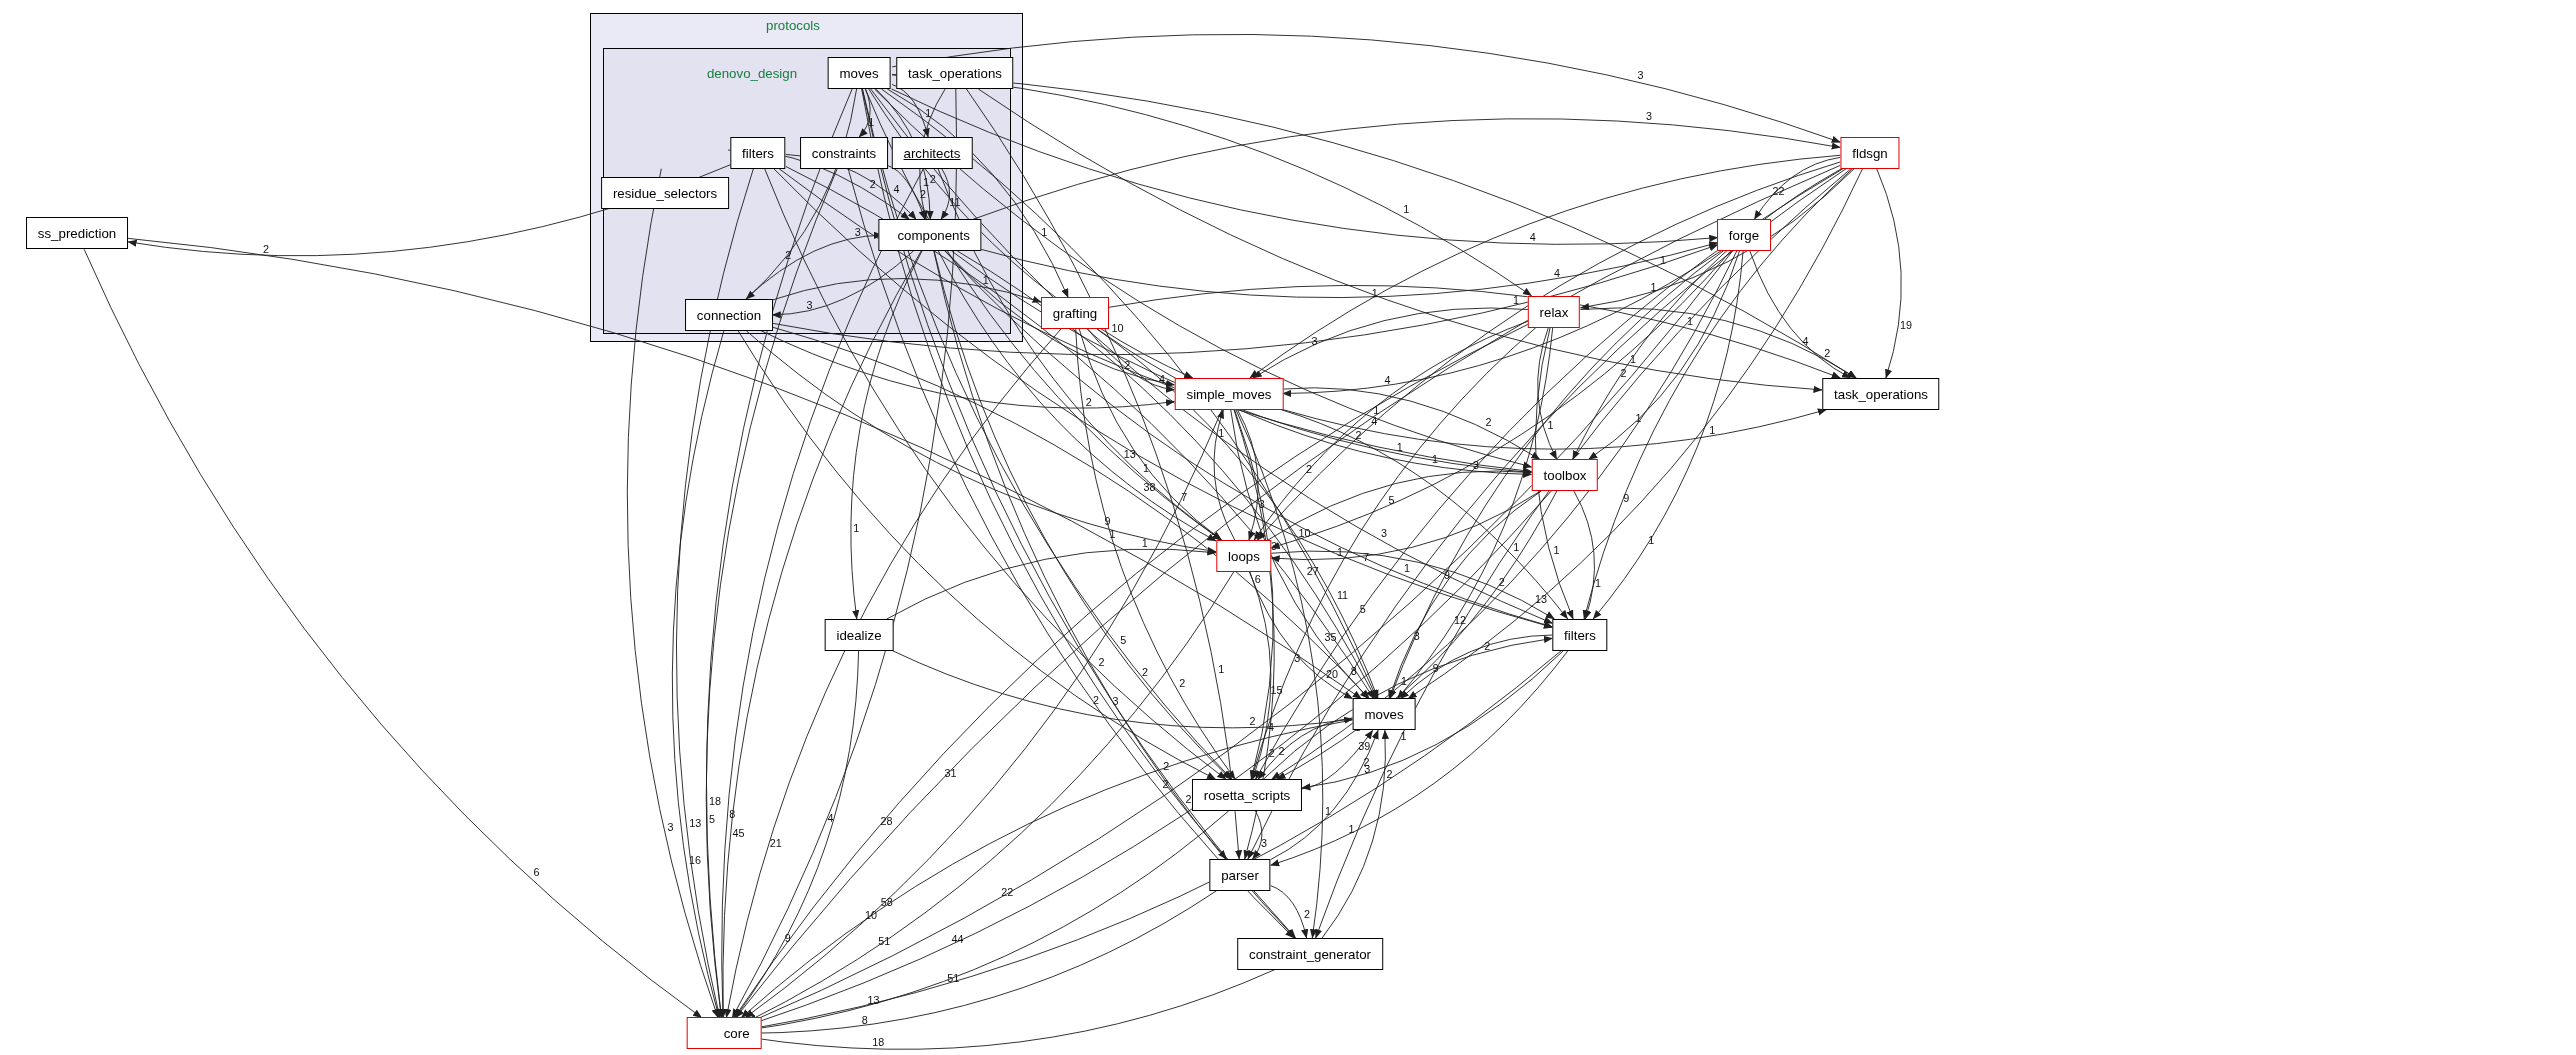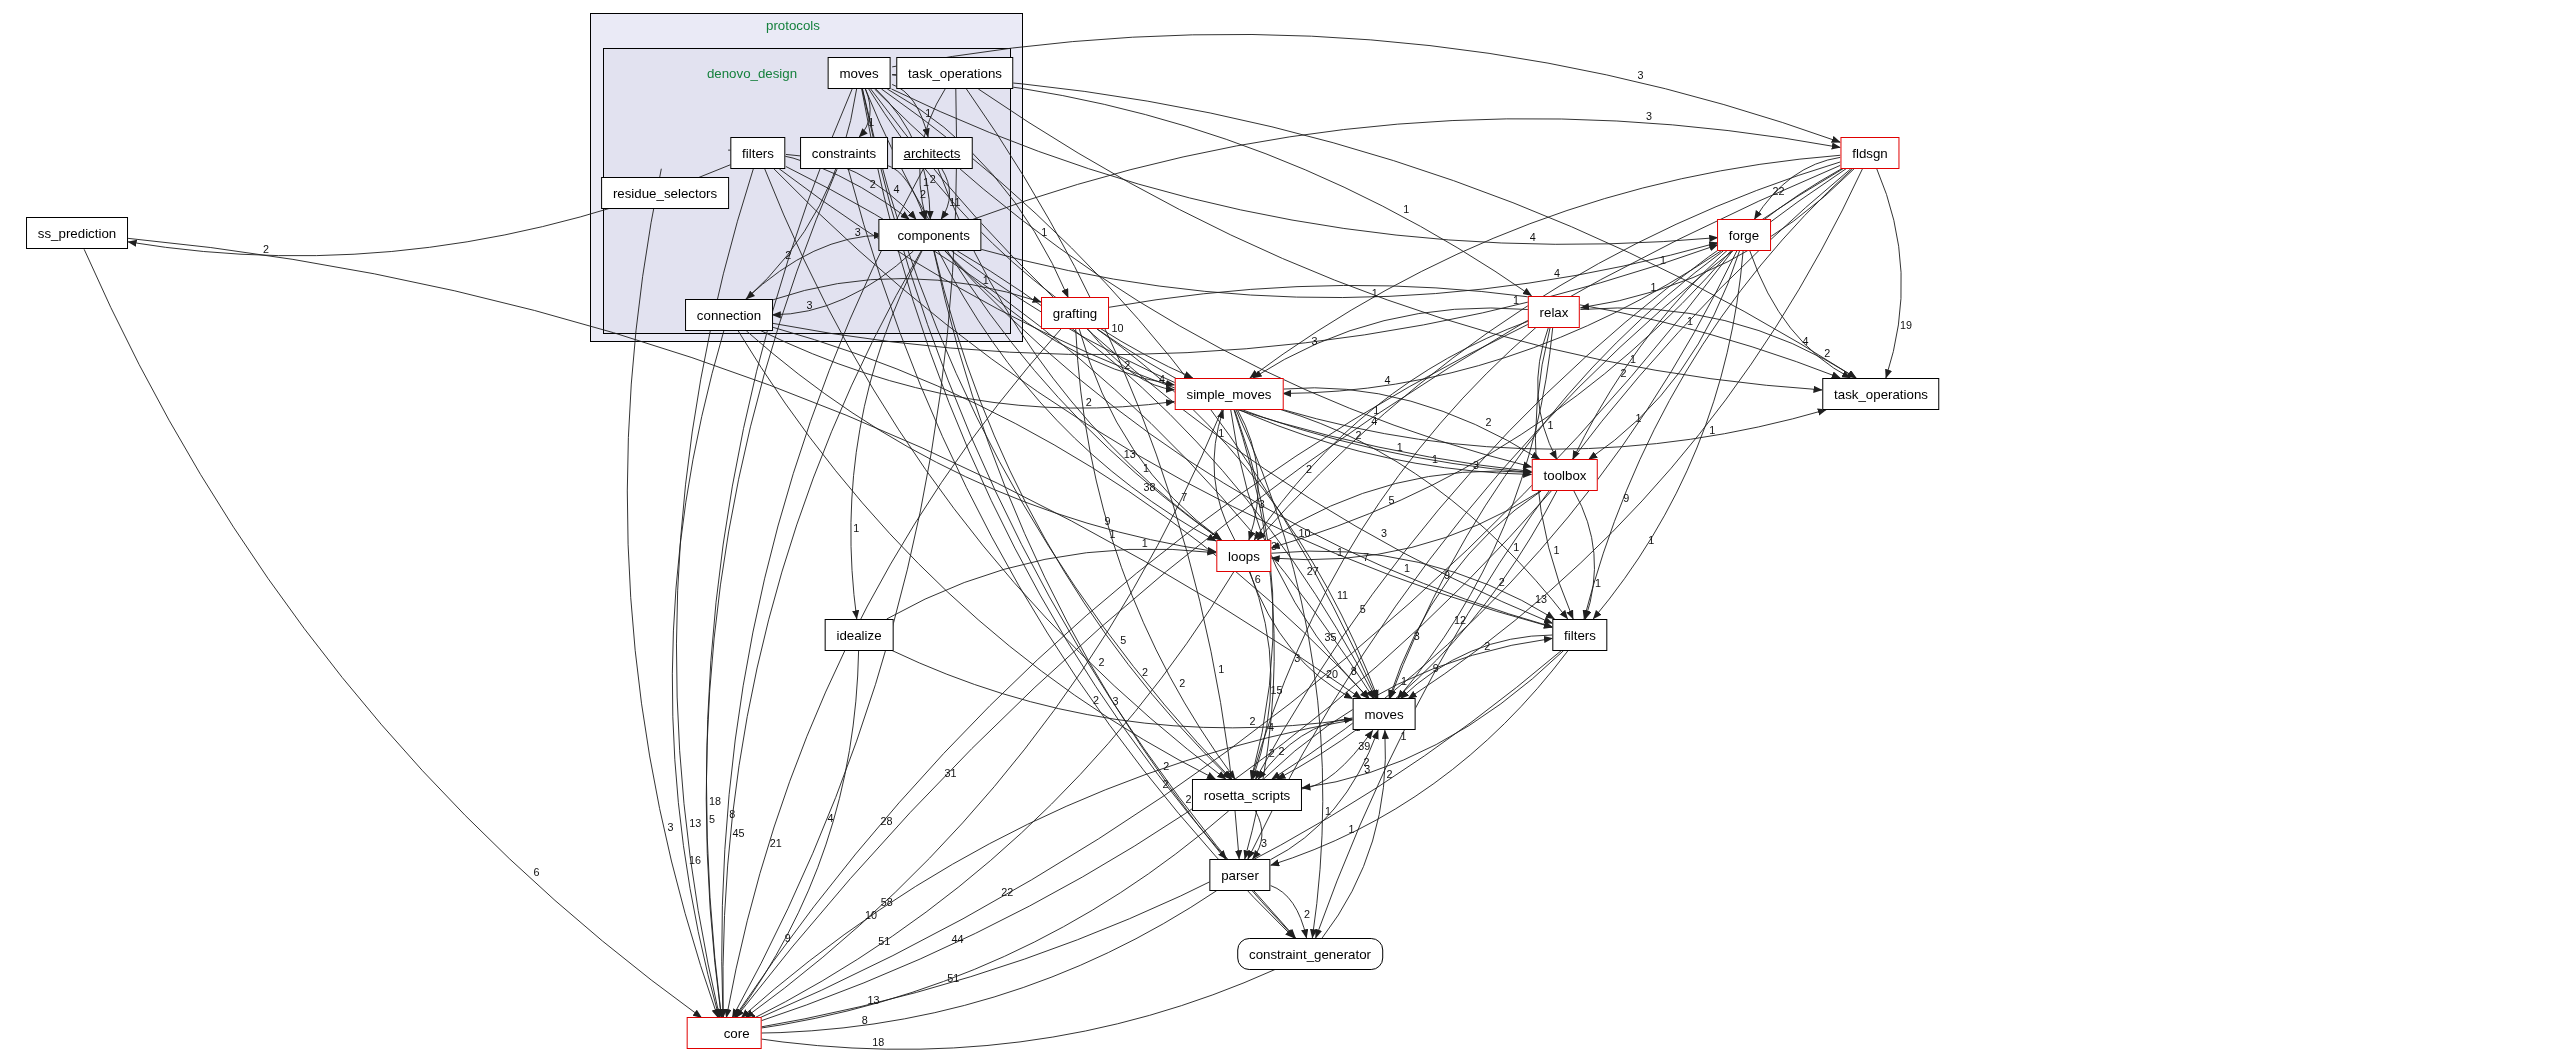--- a/index.html
+++ b/index.html
@@ -321,18 +321,18 @@
       <div class="node" style="left: 1554px; top: 312px; border-color: rgb(224, 0, 0);">relax</div>
       <div class="node" style="left: 1881px; top: 394px;">task_operations</div>
       <div class="node" style="left: 1229px; top: 394px; border-color: rgb(224, 0, 0);">simple_moves</div>
       <div class="node" style="left: 1565px; top: 475px; border-color: rgb(224, 0, 0);">toolbox</div>
       <div class="node" style="left: 1244px; top: 556px; border-color: rgb(224, 0, 0);">loops</div>
       <div class="node" style="left: 859px; top: 635px;">idealize</div>
       <div class="node" style="left: 1580px; top: 635px;">filters</div>
       <div class="node" style="left: 1384px; top: 714px;">moves</div>
       <div class="node" style="left: 1247px; top: 795px;">rosetta_scripts</div>
       <div class="node" style="left: 1240px; top: 875px;">parser</div>
-      <div class="node" style="left: 1310px; top: 954px; border-radius: 12px;">constraint_generator</div>
+      <div class="node" style="left: 1310px; top: 954px;">constraint_generator</div>
       <div class="node" style="left: 724px; top: 1033px; border-color: rgb(224, 0, 0); padding-left: 36px;">core</div>
     </div>
 
 </div>
 
 
 </body></html>

